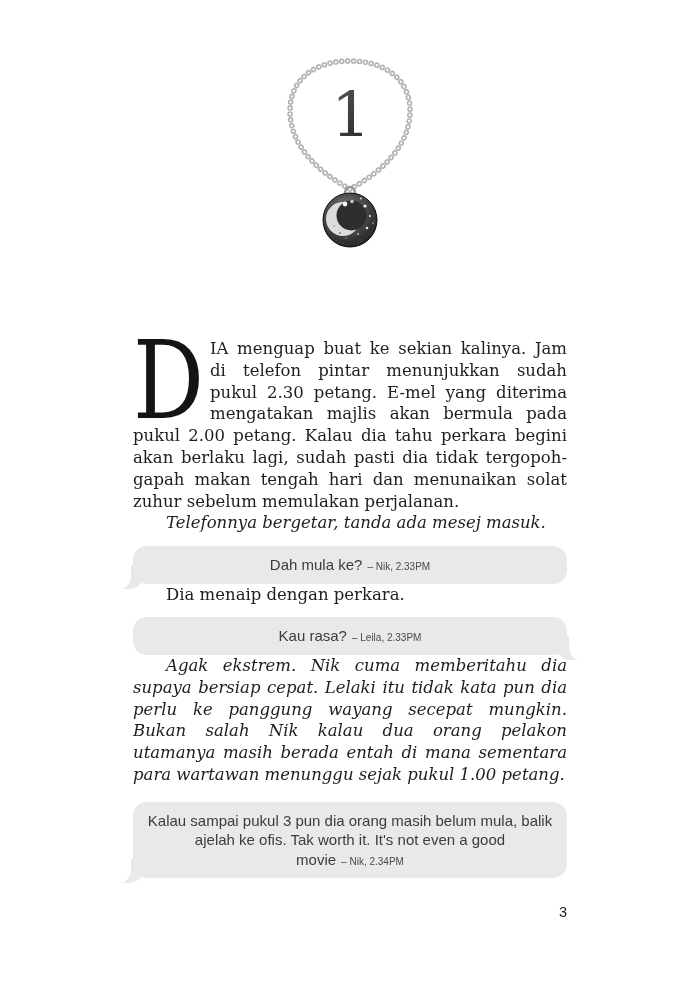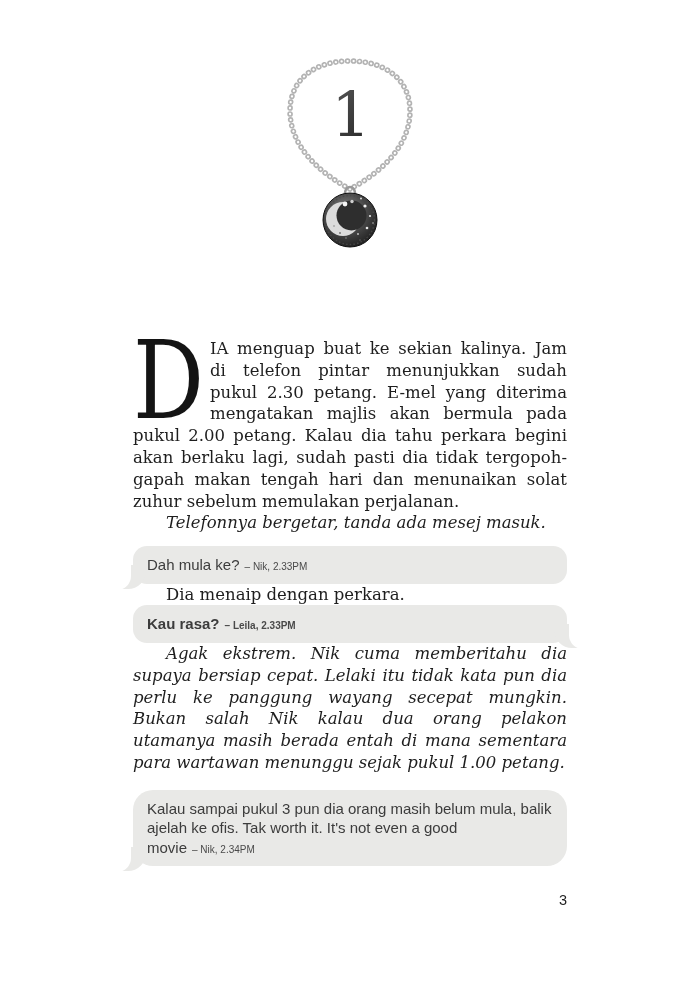--- a/index.html
+++ b/index.html
@@ -48,20 +48,21 @@
     margin-right:9px;
   }
   .lead-caps { font-weight:normal; }
 
   
   .bubble {
     position:relative;
     background:#e9e9e7;
     border-radius:14px;
     padding:9px 14px;
+    text-align:center;
     font-family:"Liberation Sans", sans-serif;
     color:#3c3c3c;
   }
   .bubble .msg  { font-size:15px; line-height:19.5px; }
   .bubble .meta { font-size:10px; color:#4a4a4a; margin-left:5px; white-space:nowrap; line-height:14px; }
 
   .bubble.tail-left::before {
     content:""; position:absolute; z-index:0;
     left:-11px; bottom:-5px; width:24px; height:24px;
     background:#e9e9e7; border-bottom-right-radius:18px;
@@ -76,22 +77,22 @@
     right:-11px; bottom:-5px; width:24px; height:24px;
     background:#e9e9e7; border-bottom-left-radius:18px;
   }
   .bubble.tail-right::after {
     content:""; position:absolute; z-index:0;
     right:-16px; bottom:-6px; width:14px; height:30px;
     background:#ffffff; border-bottom-left-radius:14px;
   }
 
   .b1 { margin-top:12px; }
-  .b2 { margin-top:0;font-weight:bold; }
-  .b3 { margin-top:16px;border-radius:20px; }
+  .b2 { margin-top:12px; }
+  .b3 { margin-top:16px; }
 
   
   .page-number {
     margin-top:26px;
     text-align:right;
     font-family:"Liberation Sans", sans-serif;
     font-size:14.5px;
     color:#1e1e1e;
   }
 </style>

